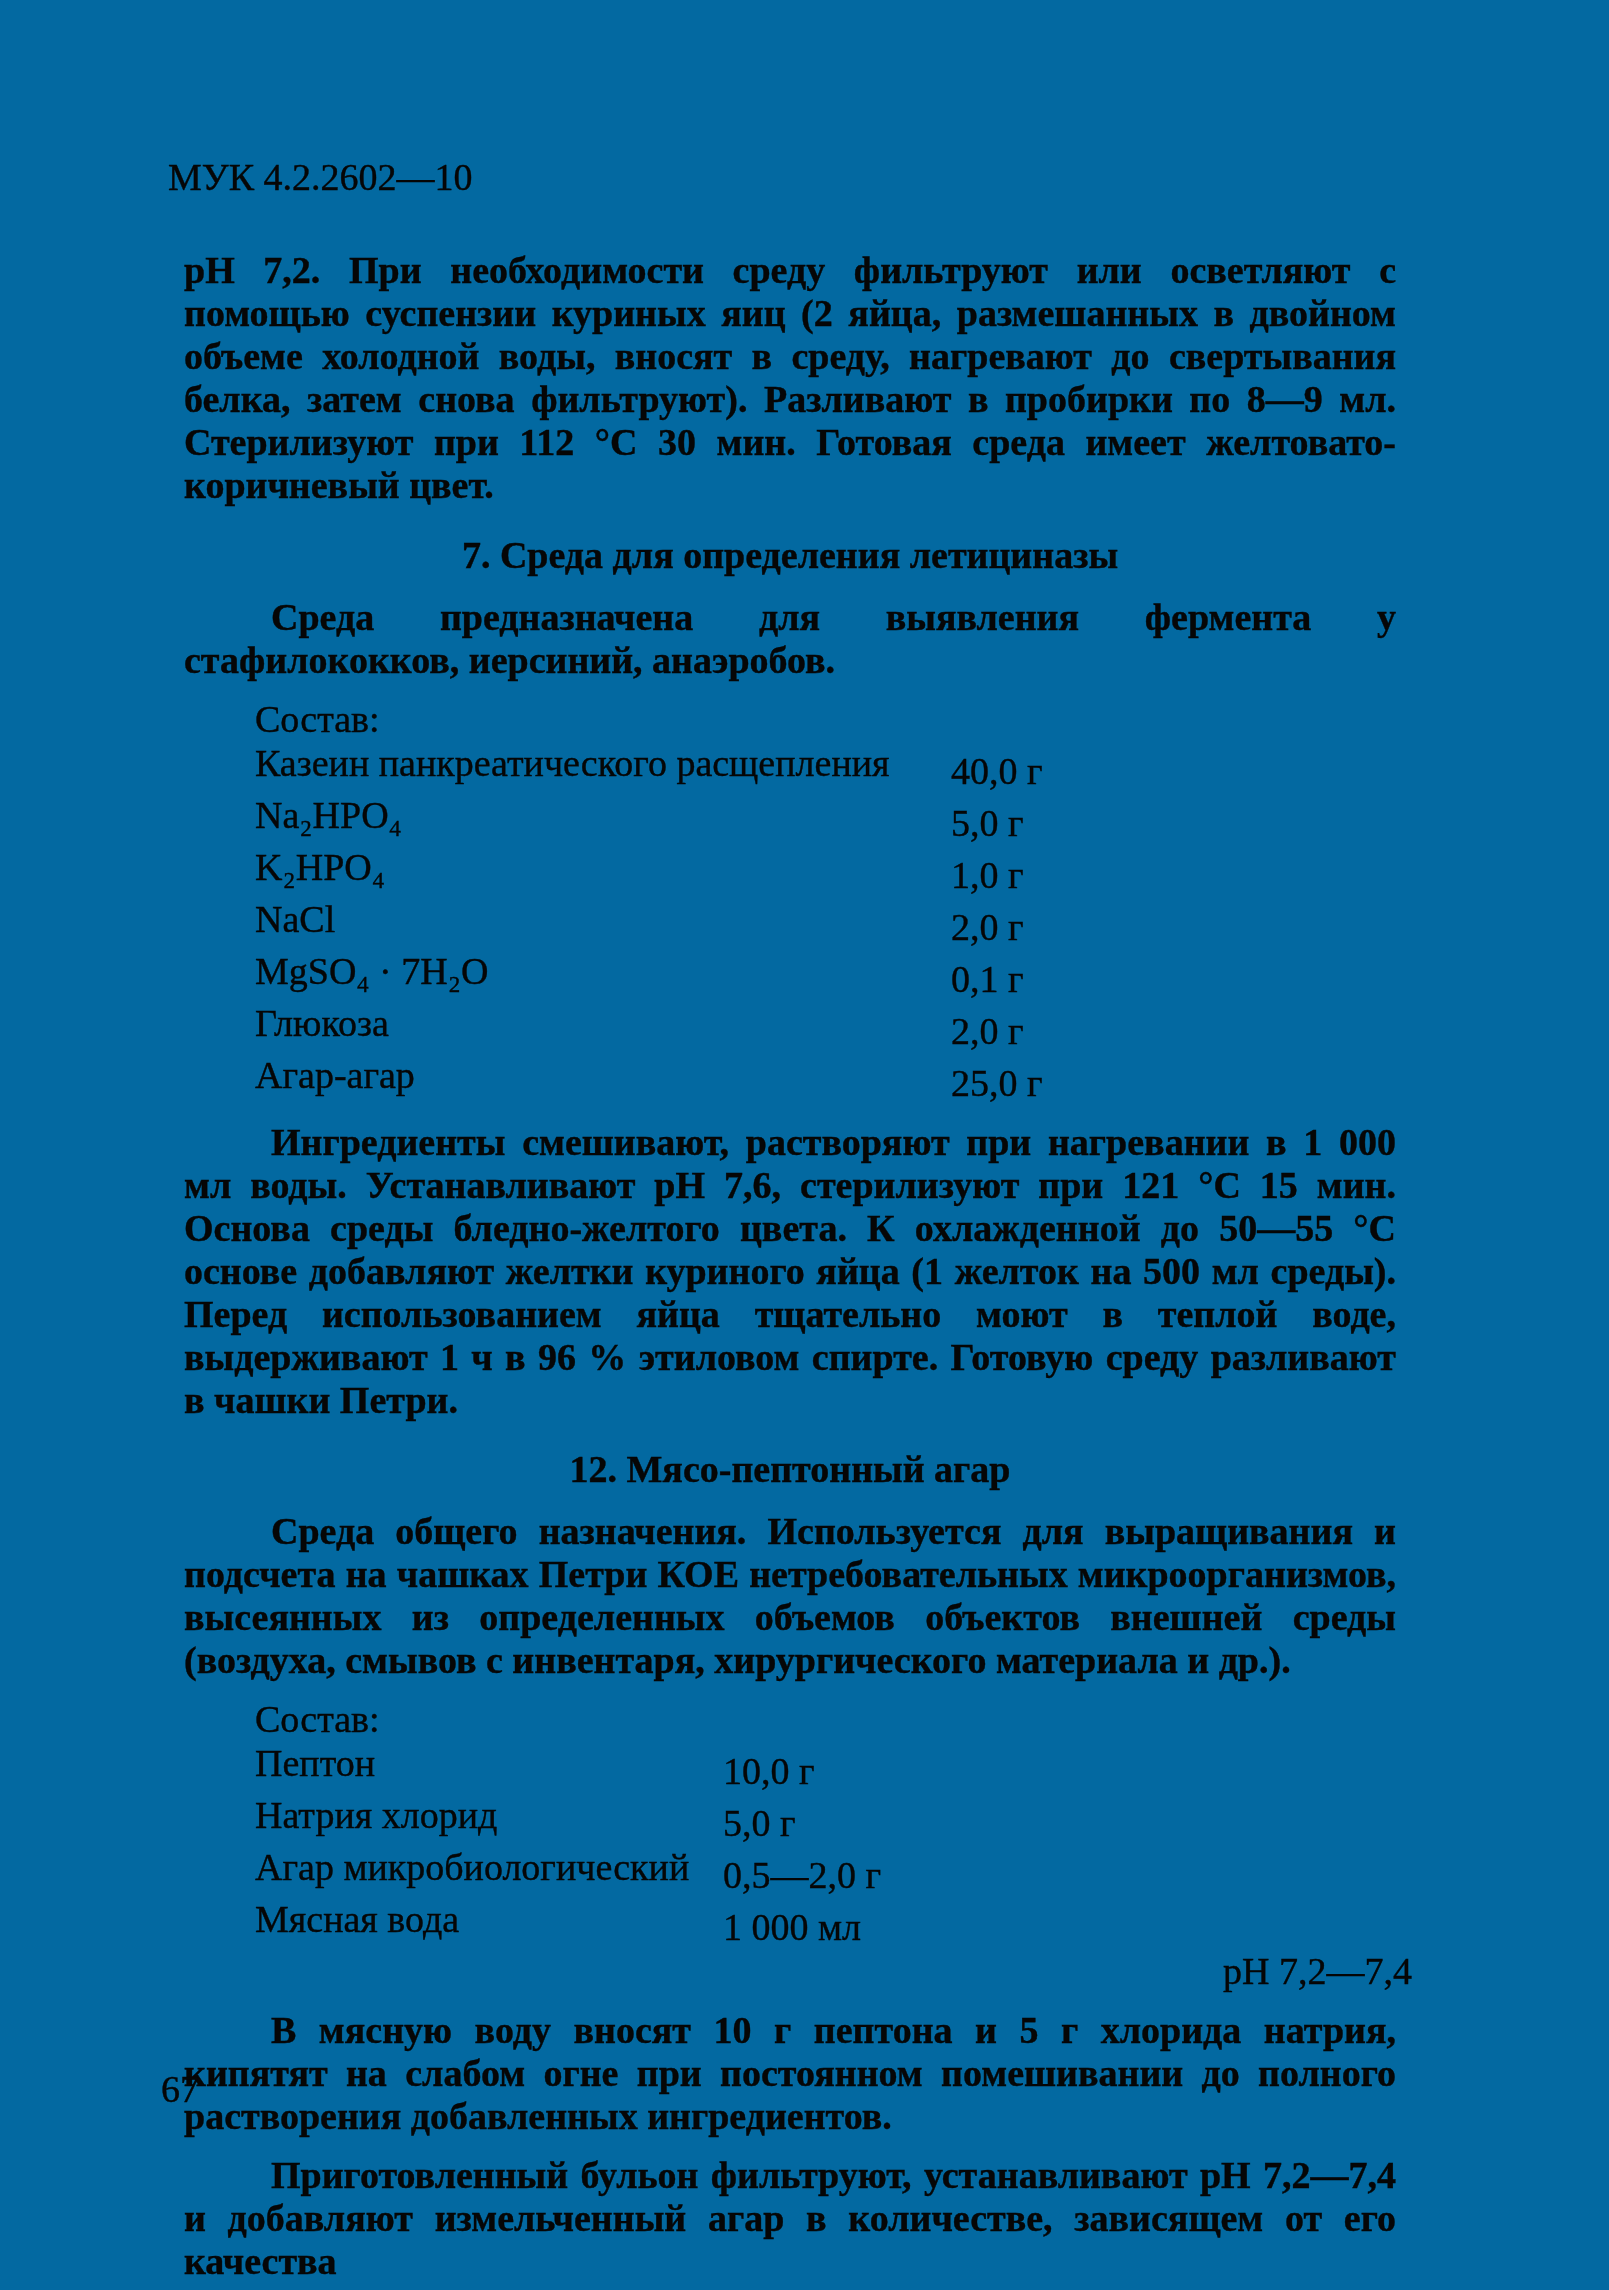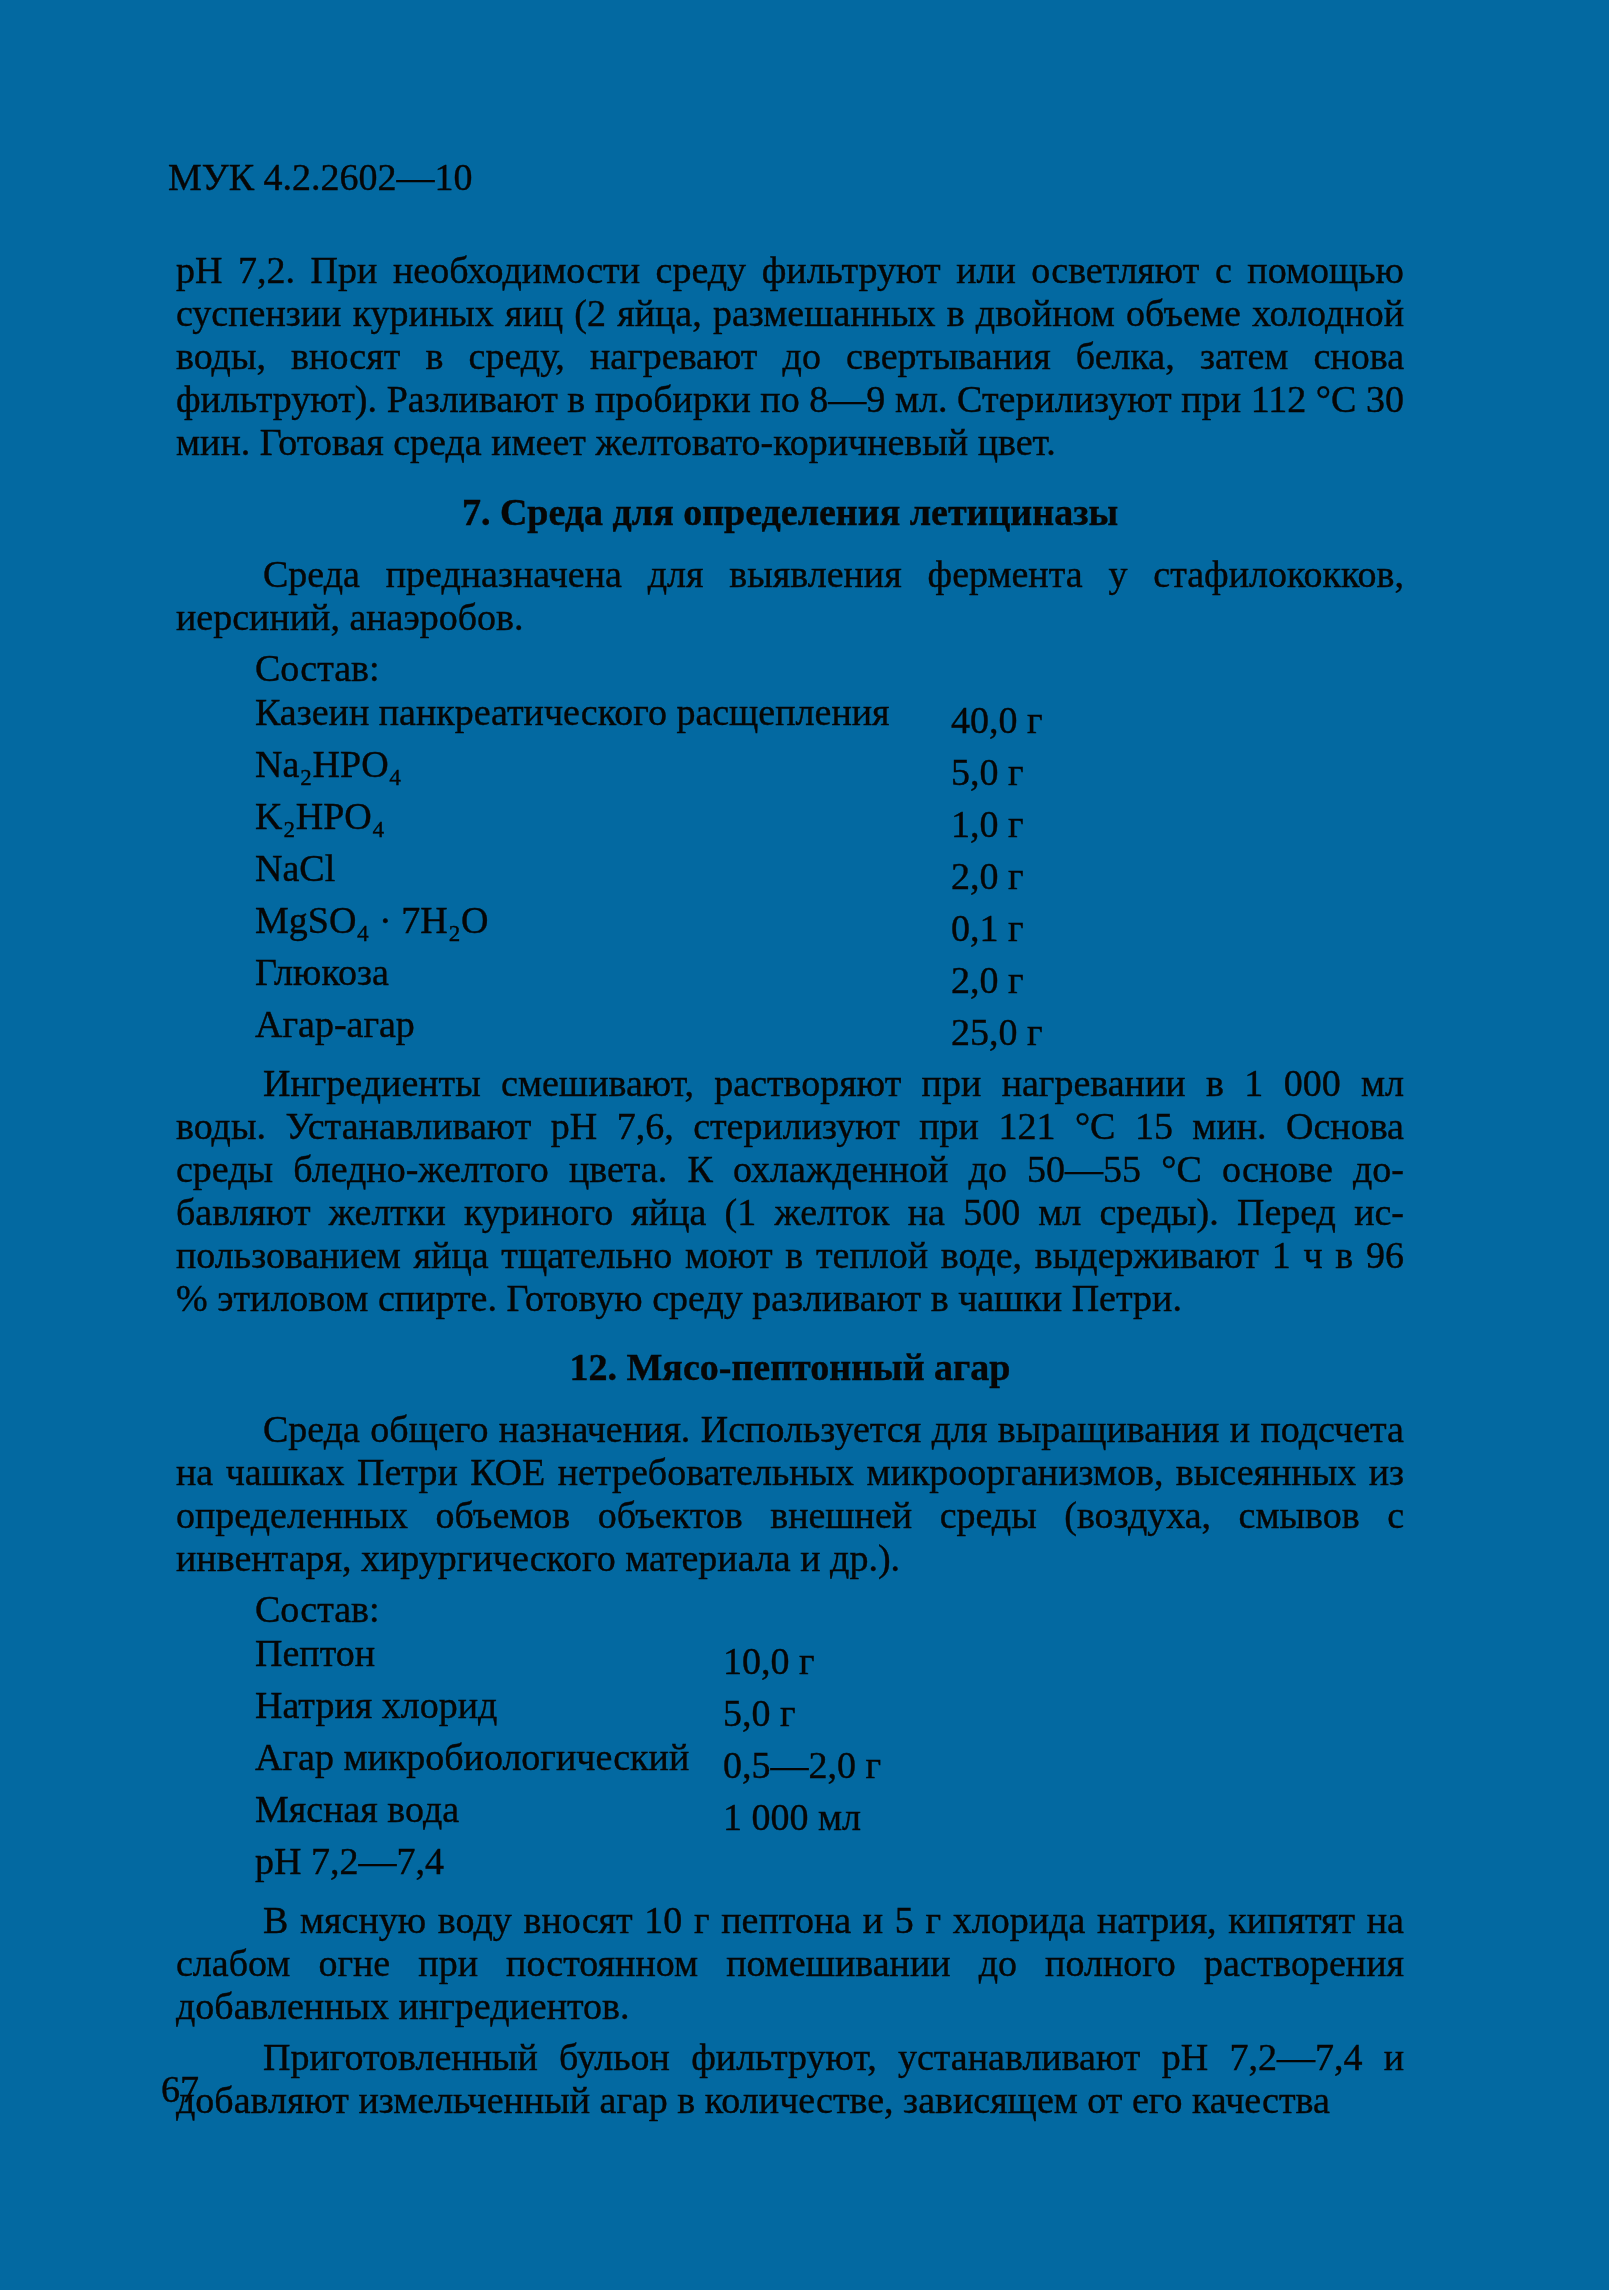--- a/index.html
+++ b/index.html
@@ -16,23 +16,24 @@
     box-sizing: border-box;
     padding: 156px 198px 0 168px;
     -webkit-text-stroke: 0.4px;
     overflow: hidden;
   }
   .doc-code {
     margin: 0 0 50px 0;
     white-space: nowrap;
   }
   p.body {
-    margin: 8px;
+    margin: 16px;
     text-align: justify;
     hyphens: manual;
+    font-weight: bold;
   }
   p.indent { text-indent: 87px; }
   h2.section {
     font-size: 38px;
     line-height: 43px;
     font-weight: bold;
     text-align: center;
     margin: 26.5px 0 19px 0;
   }
   p.compos-label {
@@ -44,20 +45,21 @@
     line-height: 44px;
   }
   .ing-row { display: flex; }
   .ing-name { flex: 0 0 auto; }
   .t11 .ing-name { width: 696px; }
   .t12 .ing-name { width: 468px; }
   .ing-amount { flex: 0 0 auto; margin-top: 8px; }
   .ph-line {
     margin: 0 0 16px 87px;
     line-height: 44px;
+    text-align: right;
   }
   .page-number {
     position: absolute;
     left: 161px;
     top: 2068px;
   }
 </style>
 </head>
 <body>
 

